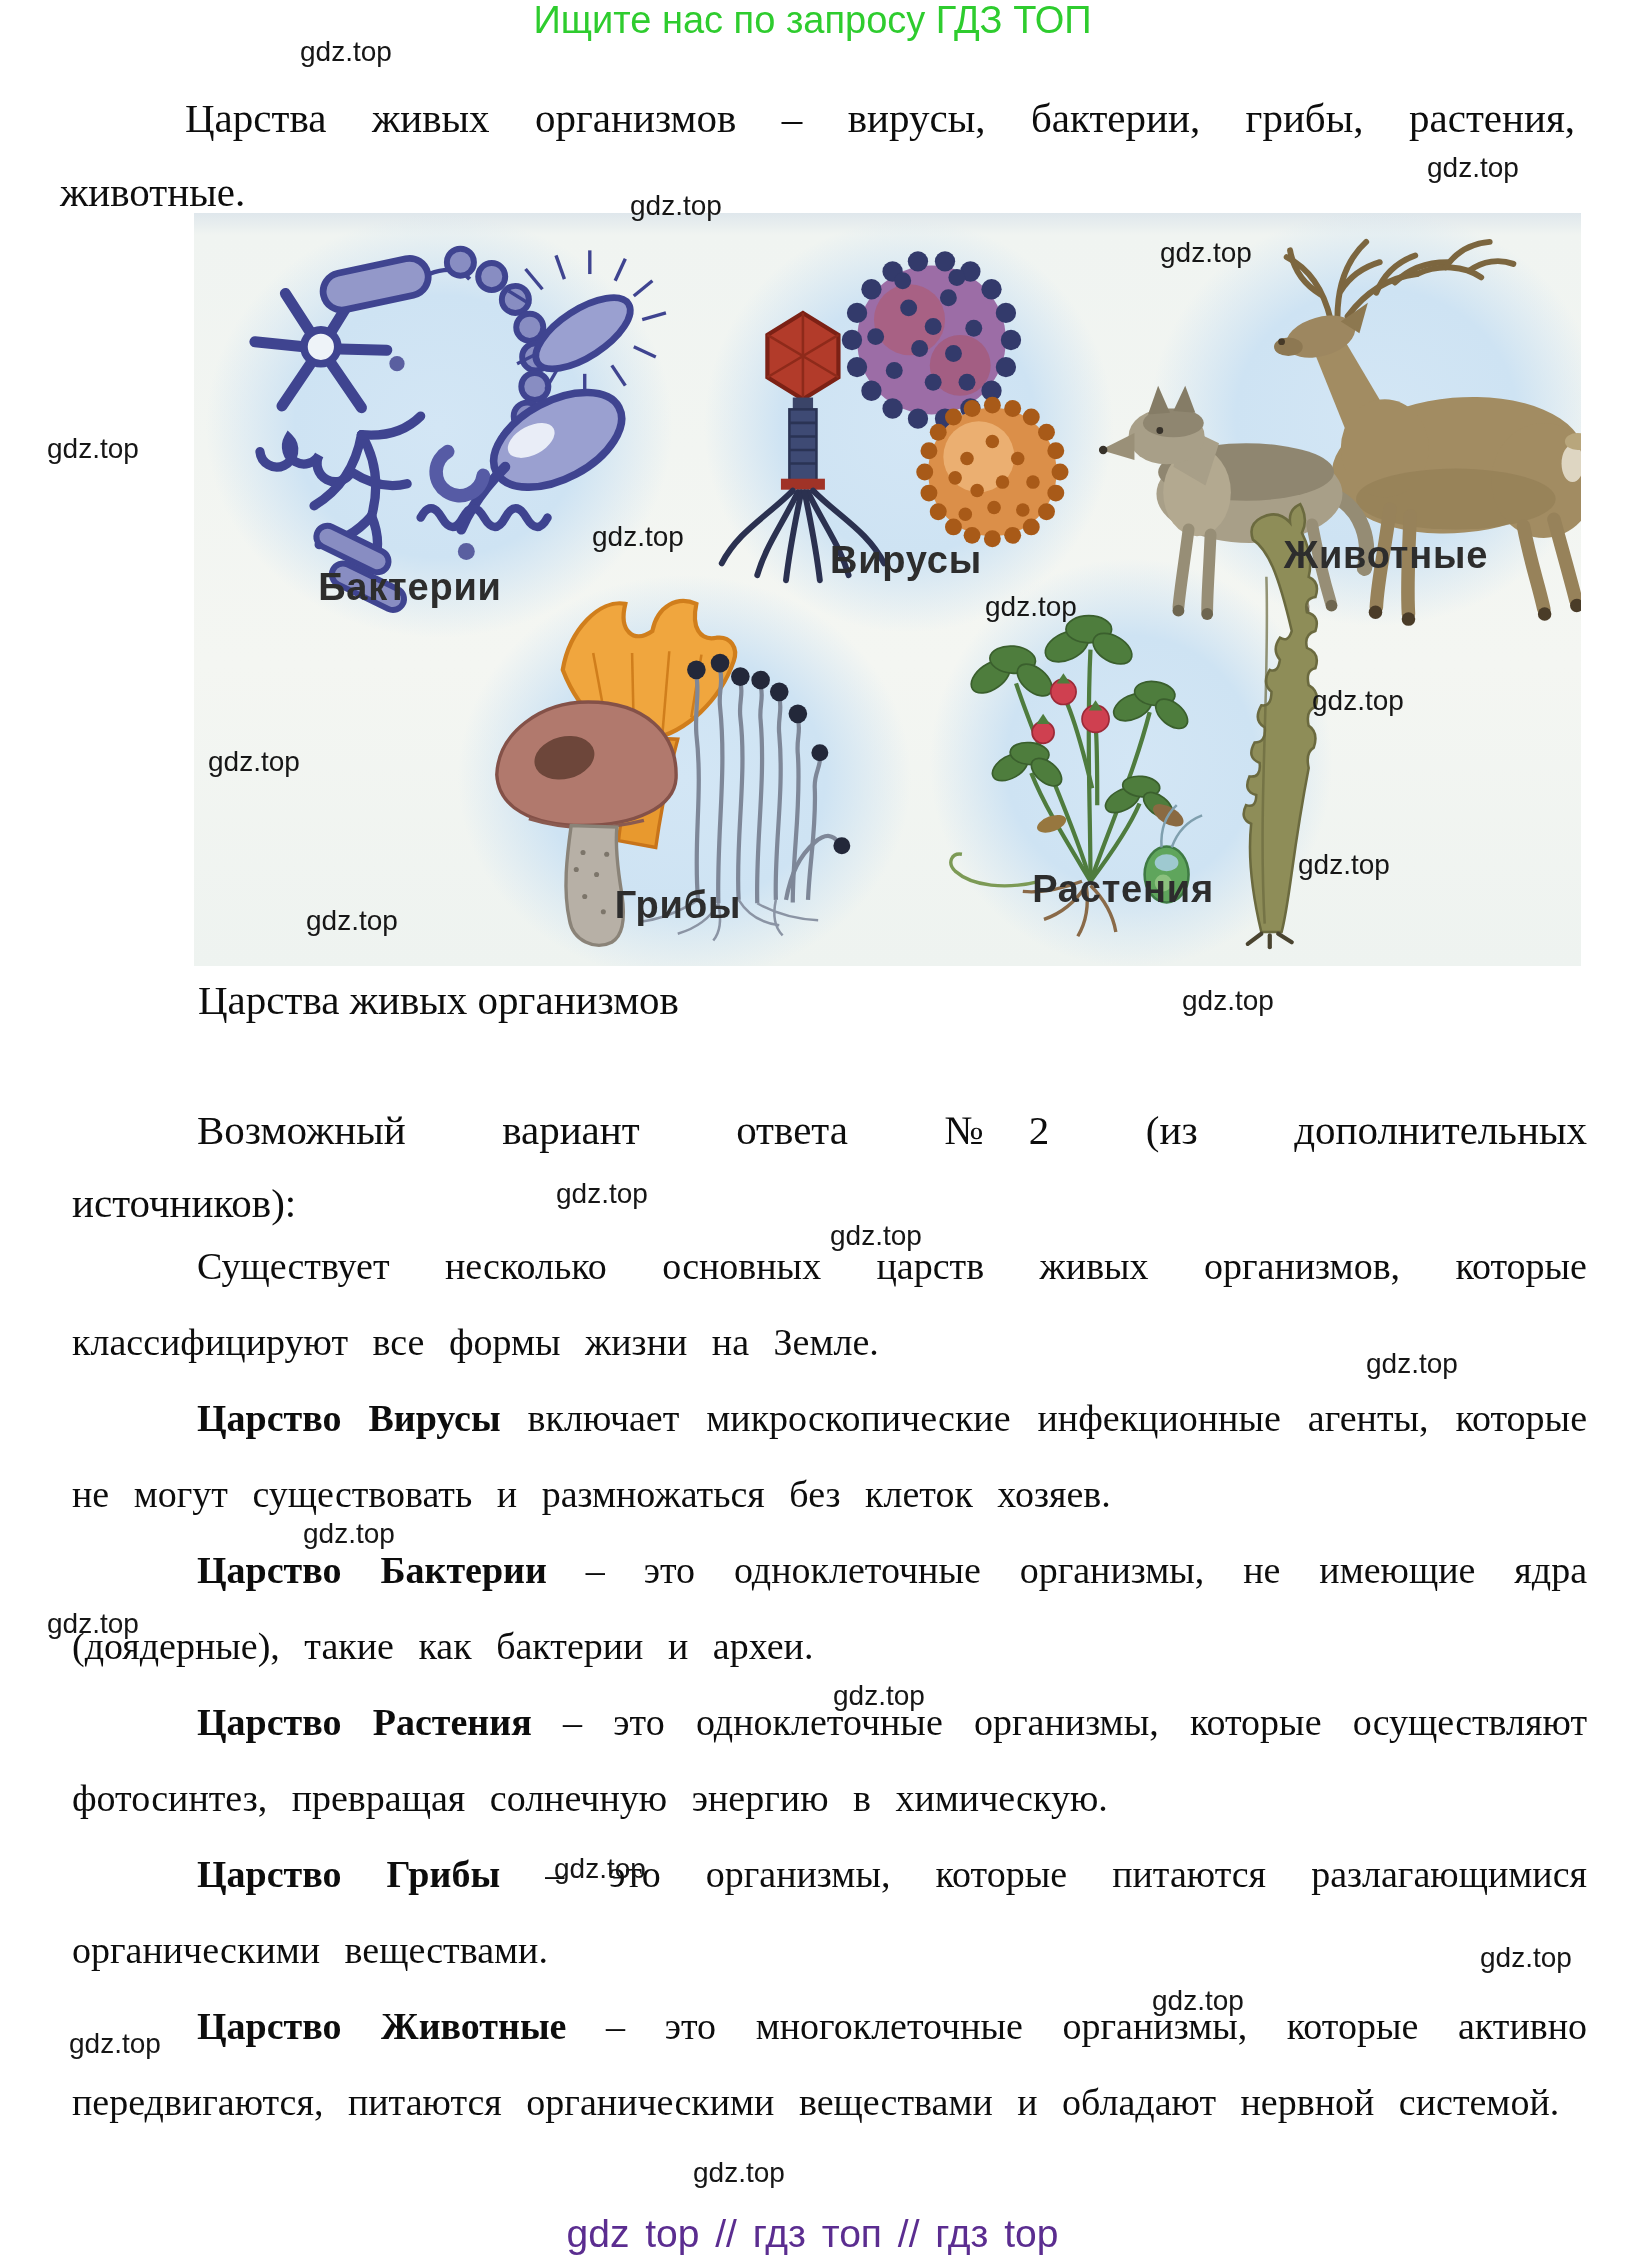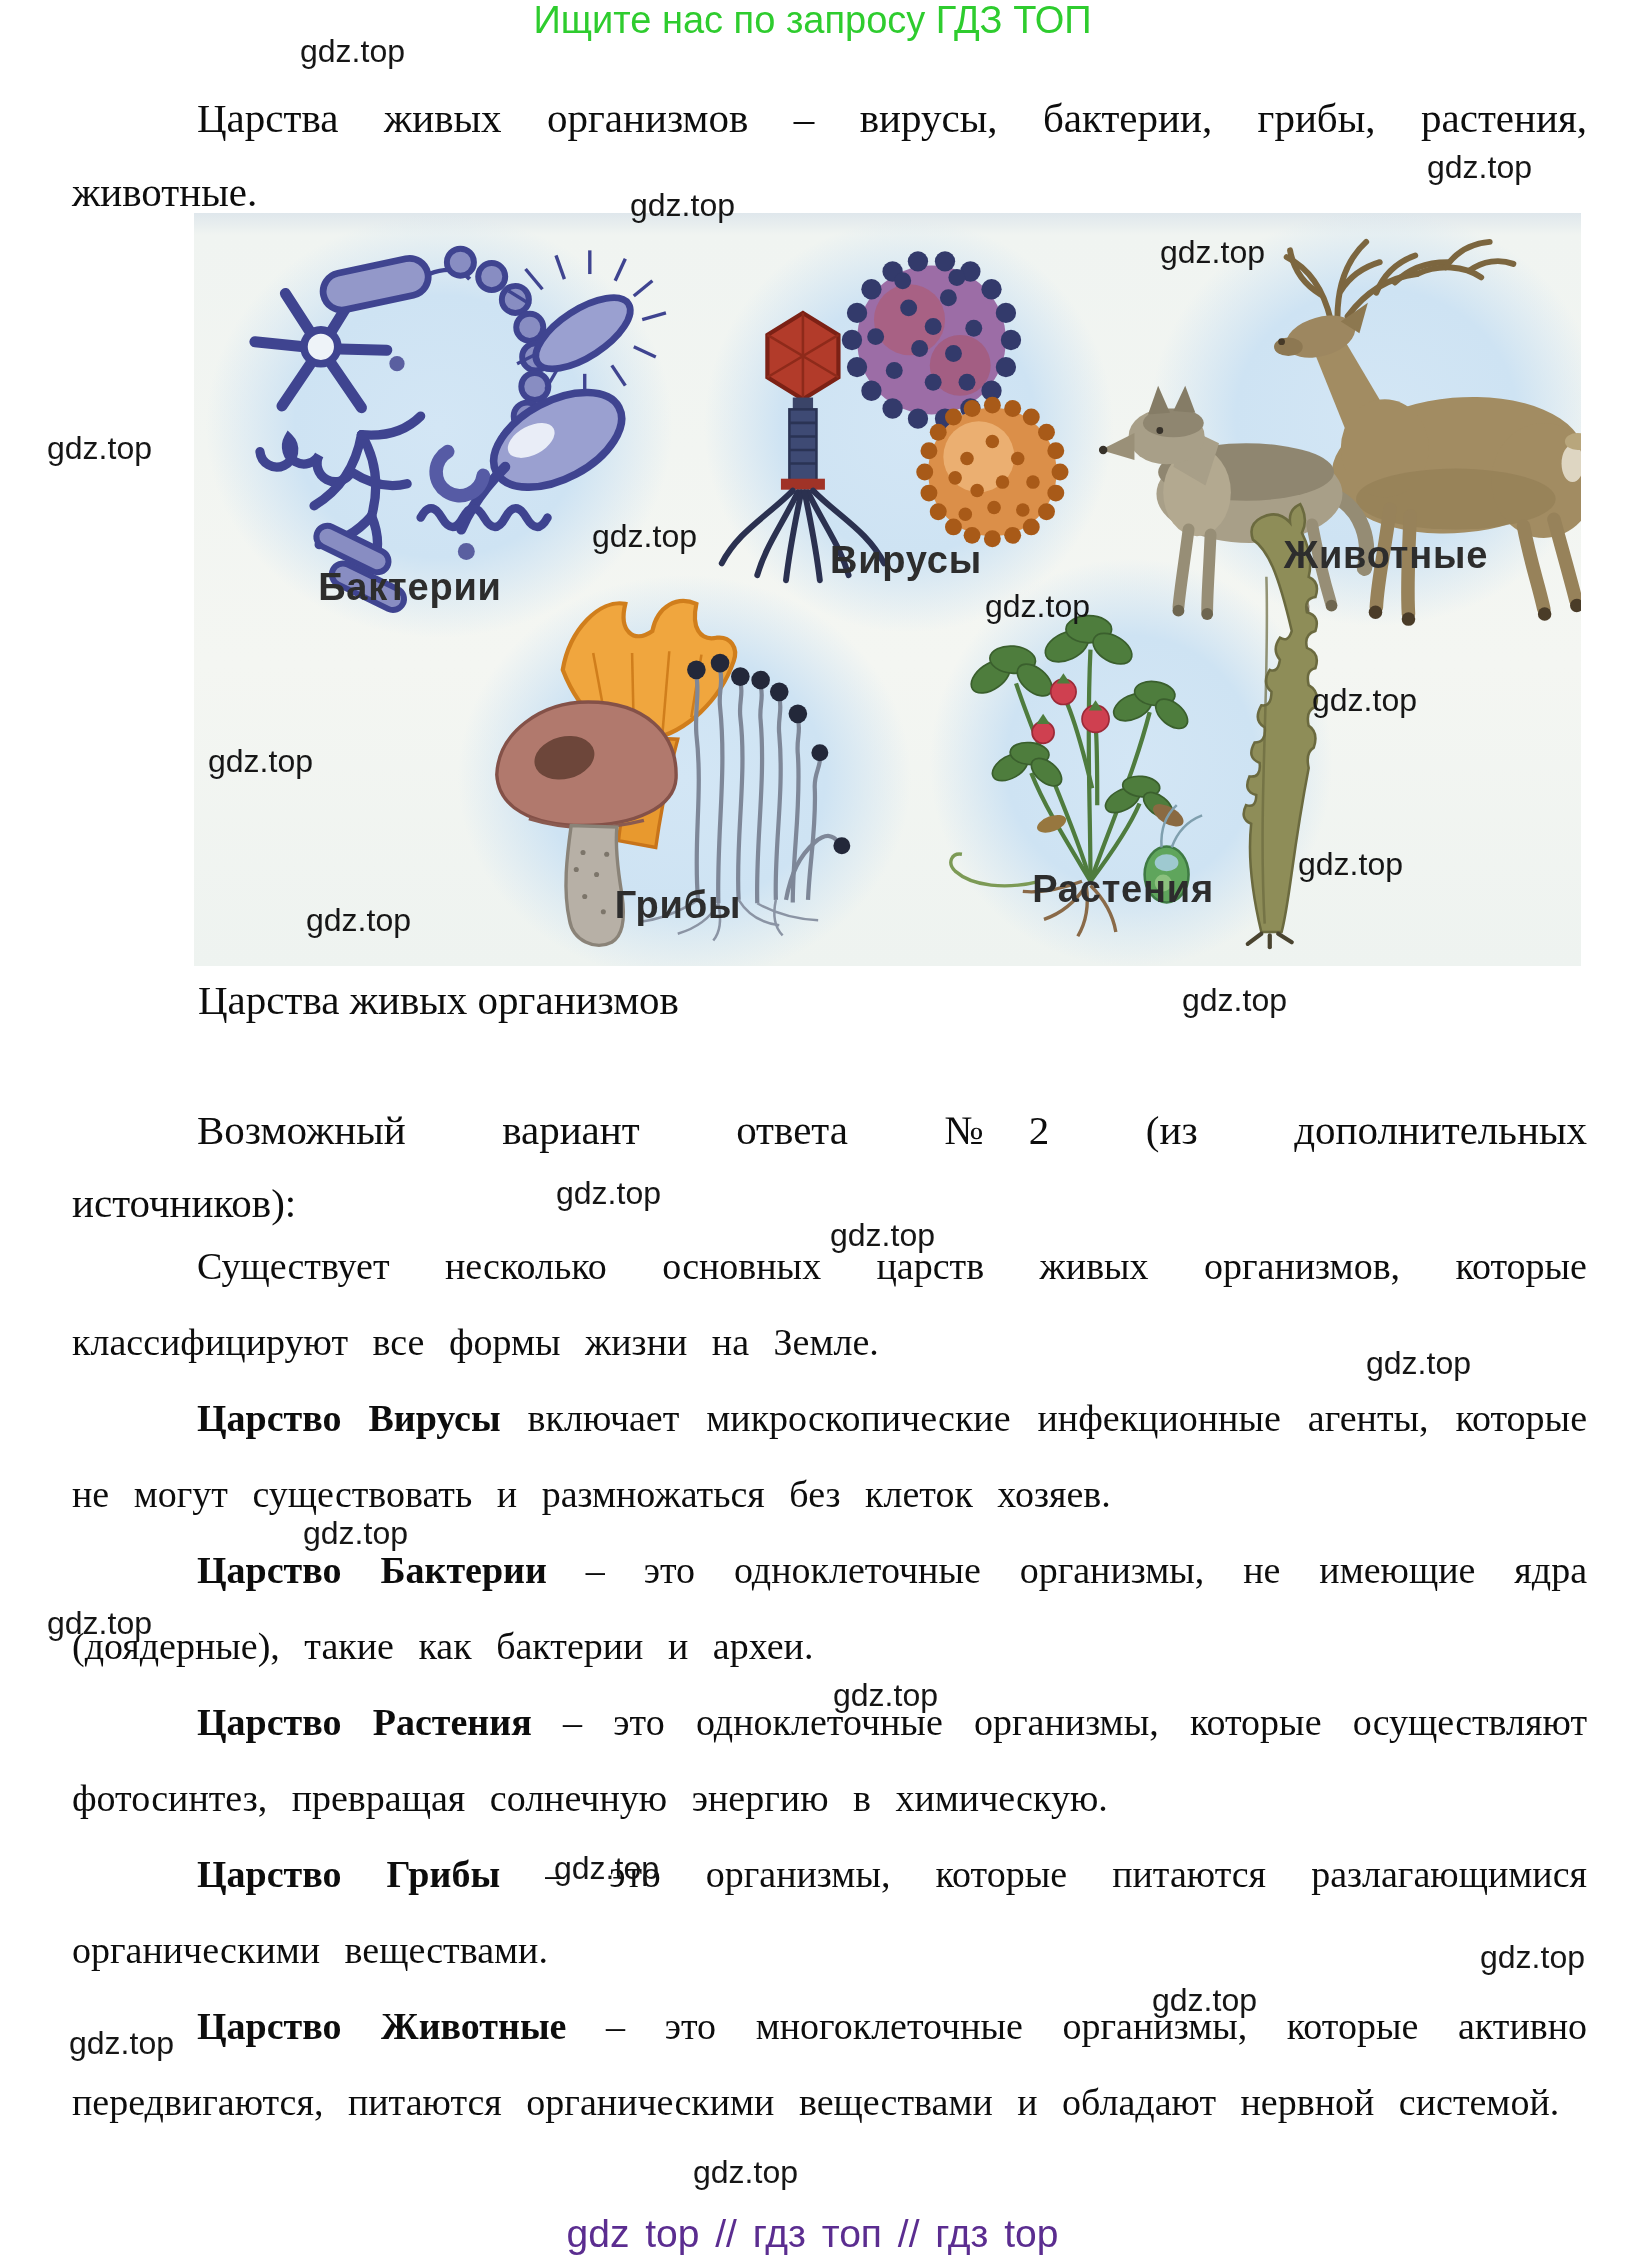--- a/index.html
+++ b/index.html
@@ -6,25 +6,25 @@
   body{
     width:1625px;height:2261px;position:relative;background:#ffffff;
     font-family:"Liberation Serif",serif;color:#0d0d0d;overflow:hidden;
   }
   .green-header{
     position:absolute;top:3.4px;left:0;width:100%;text-align:center;
     font-family:"Liberation Sans",sans-serif;font-size:38px;line-height:34px;
     color:var(--green,#2ecc2e);
   }
   .wm{
-    position:absolute;font-family:"Liberation Sans",sans-serif;font-size:32px;
+    position:absolute;font-family:"Liberation Sans",sans-serif;font-size:28px;
     color:#161616;white-space:nowrap;z-index:6;line-height:25px;text-align:right;
   }
   .intro{
-    position:absolute;left:72px;top:81px;width:1515px;
+    position:absolute;left:60px;top:81px;width:1515px;
     font-size:41px;line-height:74px;text-align:justify;text-indent:125px;
     word-spacing:22px;margin:0;
   }
   .figure{
     position:absolute;left:194px;top:213px;width:1387px;height:753px;
     background:linear-gradient(180deg,#dfe7ec 0px,#f0f4f1 22px,#f4f6f2 60%,#eef3f0 100%);
     z-index:1;
   }
   .figure svg{position:absolute;left:0;top:0;}
   .fig-label{

